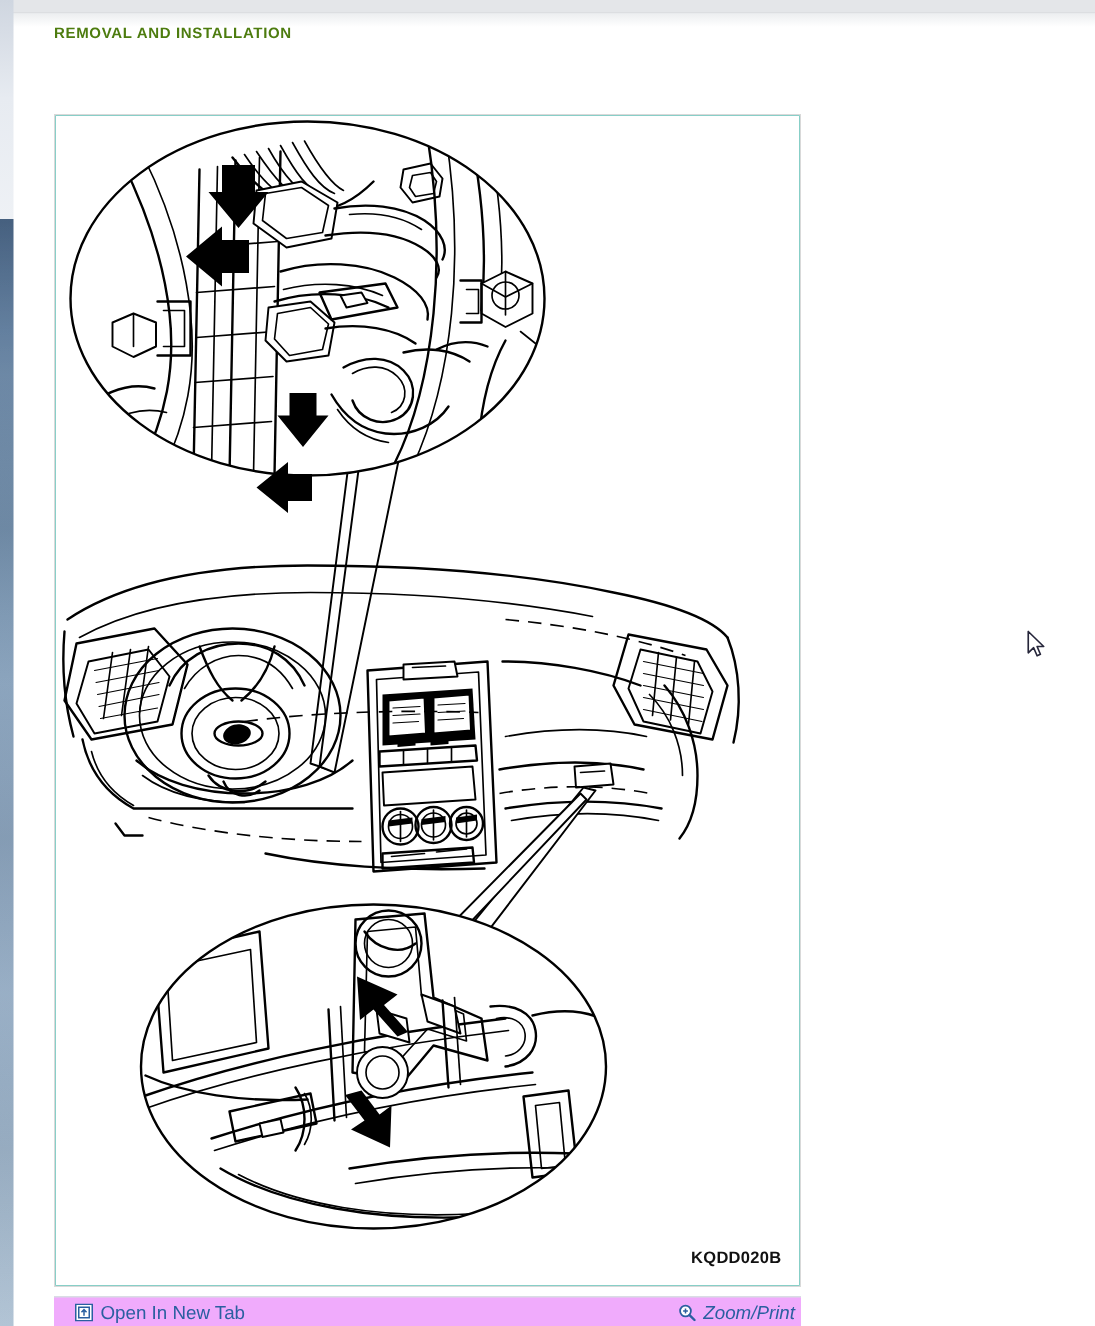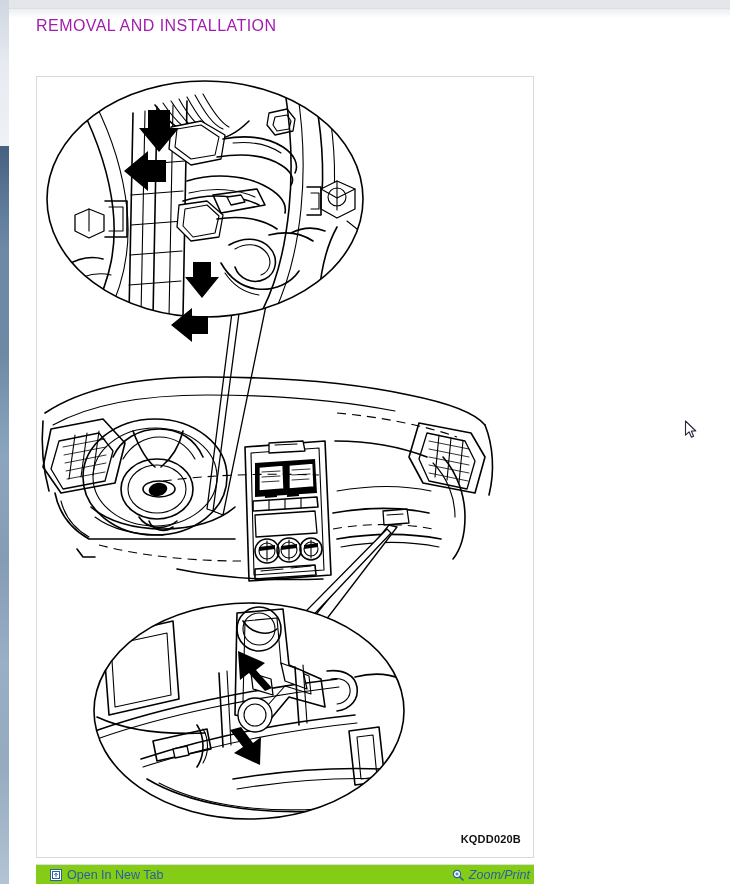--- a/index.html
+++ b/index.html
@@ -58,24 +58,24 @@
       rgba(255,255,255,0) 0%, rgba(255,255,255,0.08) 14%,
       rgba(0,0,0,0.06) 28%, rgba(255,255,255,0.07) 42%,
       rgba(0,0,0,0.05) 56%, rgba(255,255,255,0.06) 70%,
       rgba(0,0,0,0.04) 84%, rgba(255,255,255,0.05) 100%);
   }
 
   
   #page-title {
     position: absolute;
     left: 36px; top: 17px;
-    font-size: 16px;
-    font-weight: normal;
+    font-size: 10px;
+    font-weight: bold;
     letter-spacing: 0.45px;
-    color: #a21caf;
+    color: #4d7c0f;
     white-space: nowrap;
   }
 
   
   #figure-panel {
     position: absolute;
     left: 36px; top: 76px;
     width: 498px; height: 782px;
     background: #14b8a6;
     border: 1px solid #d9d9d9;
@@ -98,21 +98,21 @@
     letter-spacing: 0.2px;
     color: #111111;
     font-family: "Liberation Sans", sans-serif;
   }
 
   
   #figure-actions {
     position: absolute;
     left: 36px; top: 864px;
     width: 498px; height: 20px;
-    background: #84cc16;
+    background: #f0abfc;
     border-top: 1px solid #d9dde4;
     box-sizing: border-box;
   }
   .action-link {
     position: absolute;
     top: 3px;
     display: flex;
     align-items: center;
     gap: 5px;
     font-size: 12.5px;

